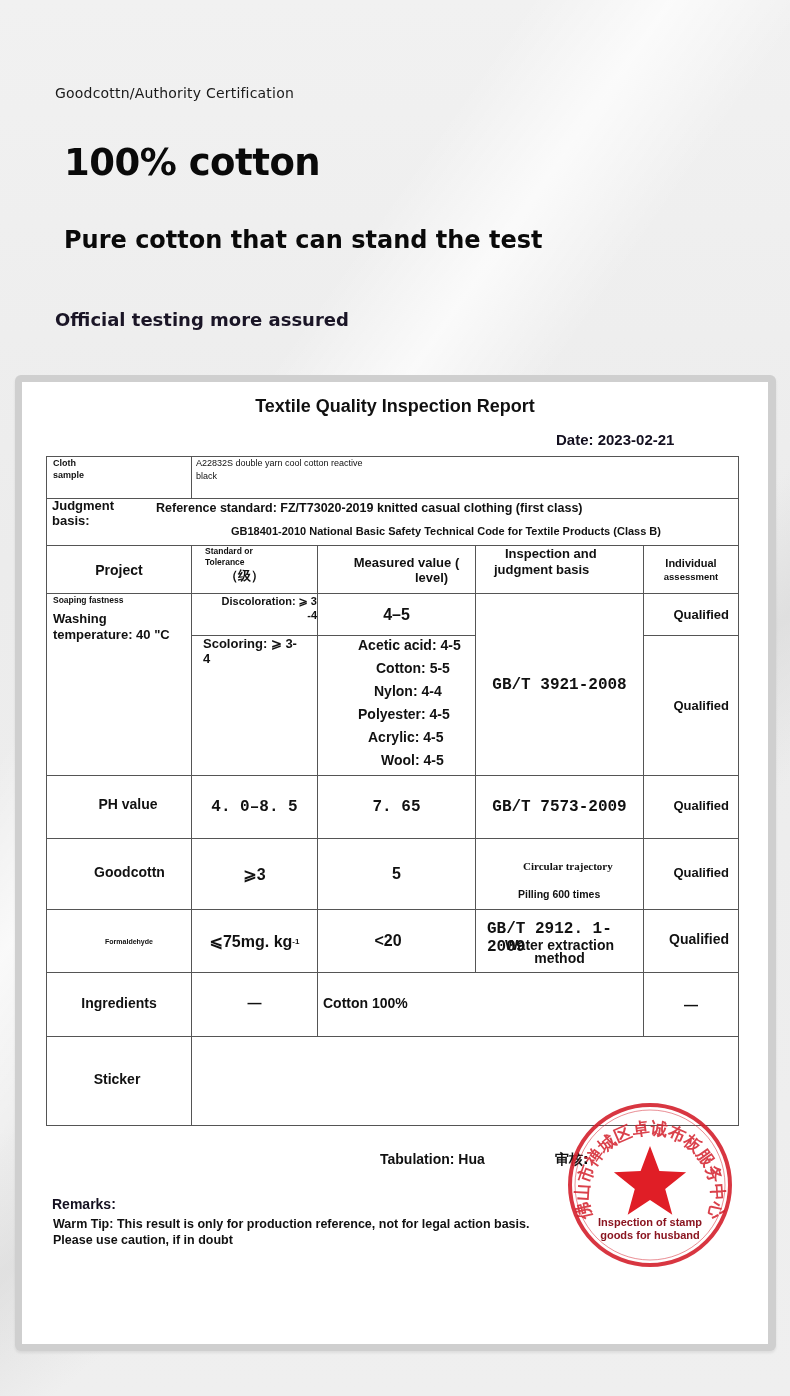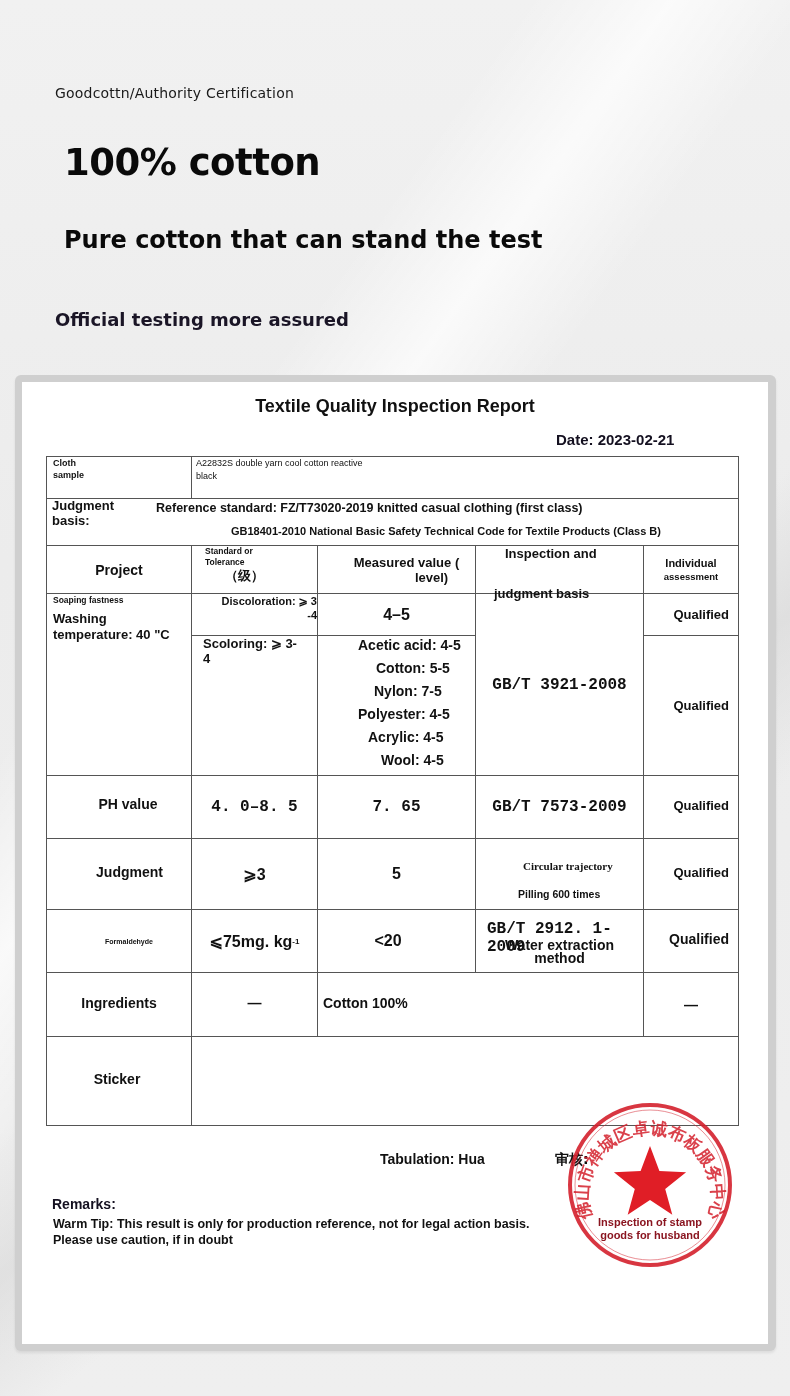--- a/index.html
+++ b/index.html
@@ -105,21 +105,21 @@
   <span class="t-xs" style="line-height:11px;font-size:8.5px;">Standard or</span>
   <span class="t-xs" style="line-height:11px;font-size:8.5px;">Tolerance</span>
   <span class="t-m" style="line-height:16px;padding-left:20px;">（级）</span>
 </div>
 <div class="cell stack t-m" style="left:318px;top:546px;width:157px;height:47px;text-align:center;">
   <span style="line-height:15px;padding-left:20px;">Measured value (</span>
   <span style="line-height:15px;padding-left:70px;">level)</span>
 </div>
 <div class="cell stack left t-m" style="left:494px;top:546px;width:149px;height:47px;align-items:flex-start;">
   <span style="line-height:16px;padding-left:11px;">Inspection and</span>
-  <span style="line-height:16px;margin-top:24px;">judgment basis</span>
+  <span style="line-height:16px;">judgment basis</span>
 </div>
 <div class="cell stack t-s" style="left:644px;top:546px;width:94px;height:47px;">
   <span style="line-height:14px;">Individual</span>
   <span style="line-height:13px;font-size:9.5px;">assessment</span>
 </div>
 
 <div class="cell stack left" style="left:53px;top:594px;width:138px;height:181px;align-items:flex-start;">
   <span style="font-size:8.5px;line-height:13px;margin-bottom:4px;">Soaping fastness</span>
   <span class="t-m" style="line-height:16px;">Washing</span>
   <span class="t-m" style="line-height:16px;">temperature: 40 "C</span>
@@ -131,35 +131,35 @@
 <div class="cell t-xl" style="left:318px;top:594px;width:157px;height:41px;">4–5</div>
 <div class="cell t-m" style="left:644px;top:594px;width:94px;height:41px;justify-content:flex-end;padding-right:9px;">Qualified</div>
 
 <div class="cell stack left t-m" style="left:203px;top:636px;width:114px;height:139px;align-items:flex-start;">
   <span style="line-height:15px;">Scoloring: ⩾ 3-</span>
   <span style="line-height:15px;">4</span>
 </div>
 <div class="abs" style="left:318px;top:636px;width:157px;height:139px;font-family:'Liberation Sans',sans-serif;font-weight:bold;font-size:14px;color:#111;">
   <div style="position:absolute;left:40px;top:1px;">Acetic acid: 4-5</div>
   <div style="position:absolute;left:58px;top:24px;">Cotton: 5-5</div>
-  <div style="position:absolute;left:56px;top:47px;">Nylon: 7-5</div>
+  <div style="position:absolute;left:56px;top:47px;">Nylon: 4-4</div>
   <div style="position:absolute;left:40px;top:70px;">Polyester: 4-5</div>
   <div style="position:absolute;left:50px;top:93px;">Acrylic: 4-5</div>
   <div style="position:absolute;left:63px;top:116px;">Wool: 4-5</div>
 </div>
 <div class="cell mono t-xl" style="left:476px;top:594px;width:167px;height:181px;">GB/T 3921-2008</div>
 <div class="cell t-m" style="left:644px;top:636px;width:94px;height:139px;justify-content:flex-end;padding-right:9px;">Qualified</div>
 
 <div class="cell t-l" style="left:47px;top:776px;width:162px;height:56px;">PH value</div>
 <div class="cell mono t-xl" style="left:192px;top:776px;width:125px;height:62px;">4. 0–8. 5</div>
 <div class="cell mono t-xl" style="left:318px;top:776px;width:157px;height:62px;">7. 65</div>
 <div class="cell mono t-xl" style="left:476px;top:776px;width:167px;height:62px;">GB/T 7573-2009</div>
 <div class="cell t-m" style="left:644px;top:776px;width:94px;height:58px;justify-content:flex-end;padding-right:9px;">Qualified</div>
 
-<div class="cell t-l" style="left:47px;top:839px;width:165px;height:66px;">Judgment</div>
+<div class="cell t-l" style="left:47px;top:839px;width:165px;height:66px;">Goodcottn</div>
 <div class="cell t-xl" style="left:192px;top:839px;width:125px;height:70px;">⩾3</div>
 <div class="cell t-xl" style="left:318px;top:839px;width:157px;height:70px;">5</div>
 <div class="abs" style="left:476px;top:839px;width:167px;height:70px;">
   <div style="position:absolute;left:47px;top:21px;font-family:Liberation Serif, serif;font-weight:bold;font-size:11px;">Circular trajectory</div>
   <div style="position:absolute;left:42px;top:49px;font-family:'Liberation Sans',sans-serif;font-weight:bold;font-size:10.5px;">Pilling 600 times</div>
 </div>
 <div class="cell t-m" style="left:644px;top:839px;width:94px;height:66px;justify-content:flex-end;padding-right:9px;">Qualified</div>
 
 <div class="cell" style="left:47px;top:910px;width:164px;height:62px;font-size:7px;">Formaldehyde</div>
 <div class="cell t-xl" style="left:192px;top:910px;width:125px;height:62px;">

